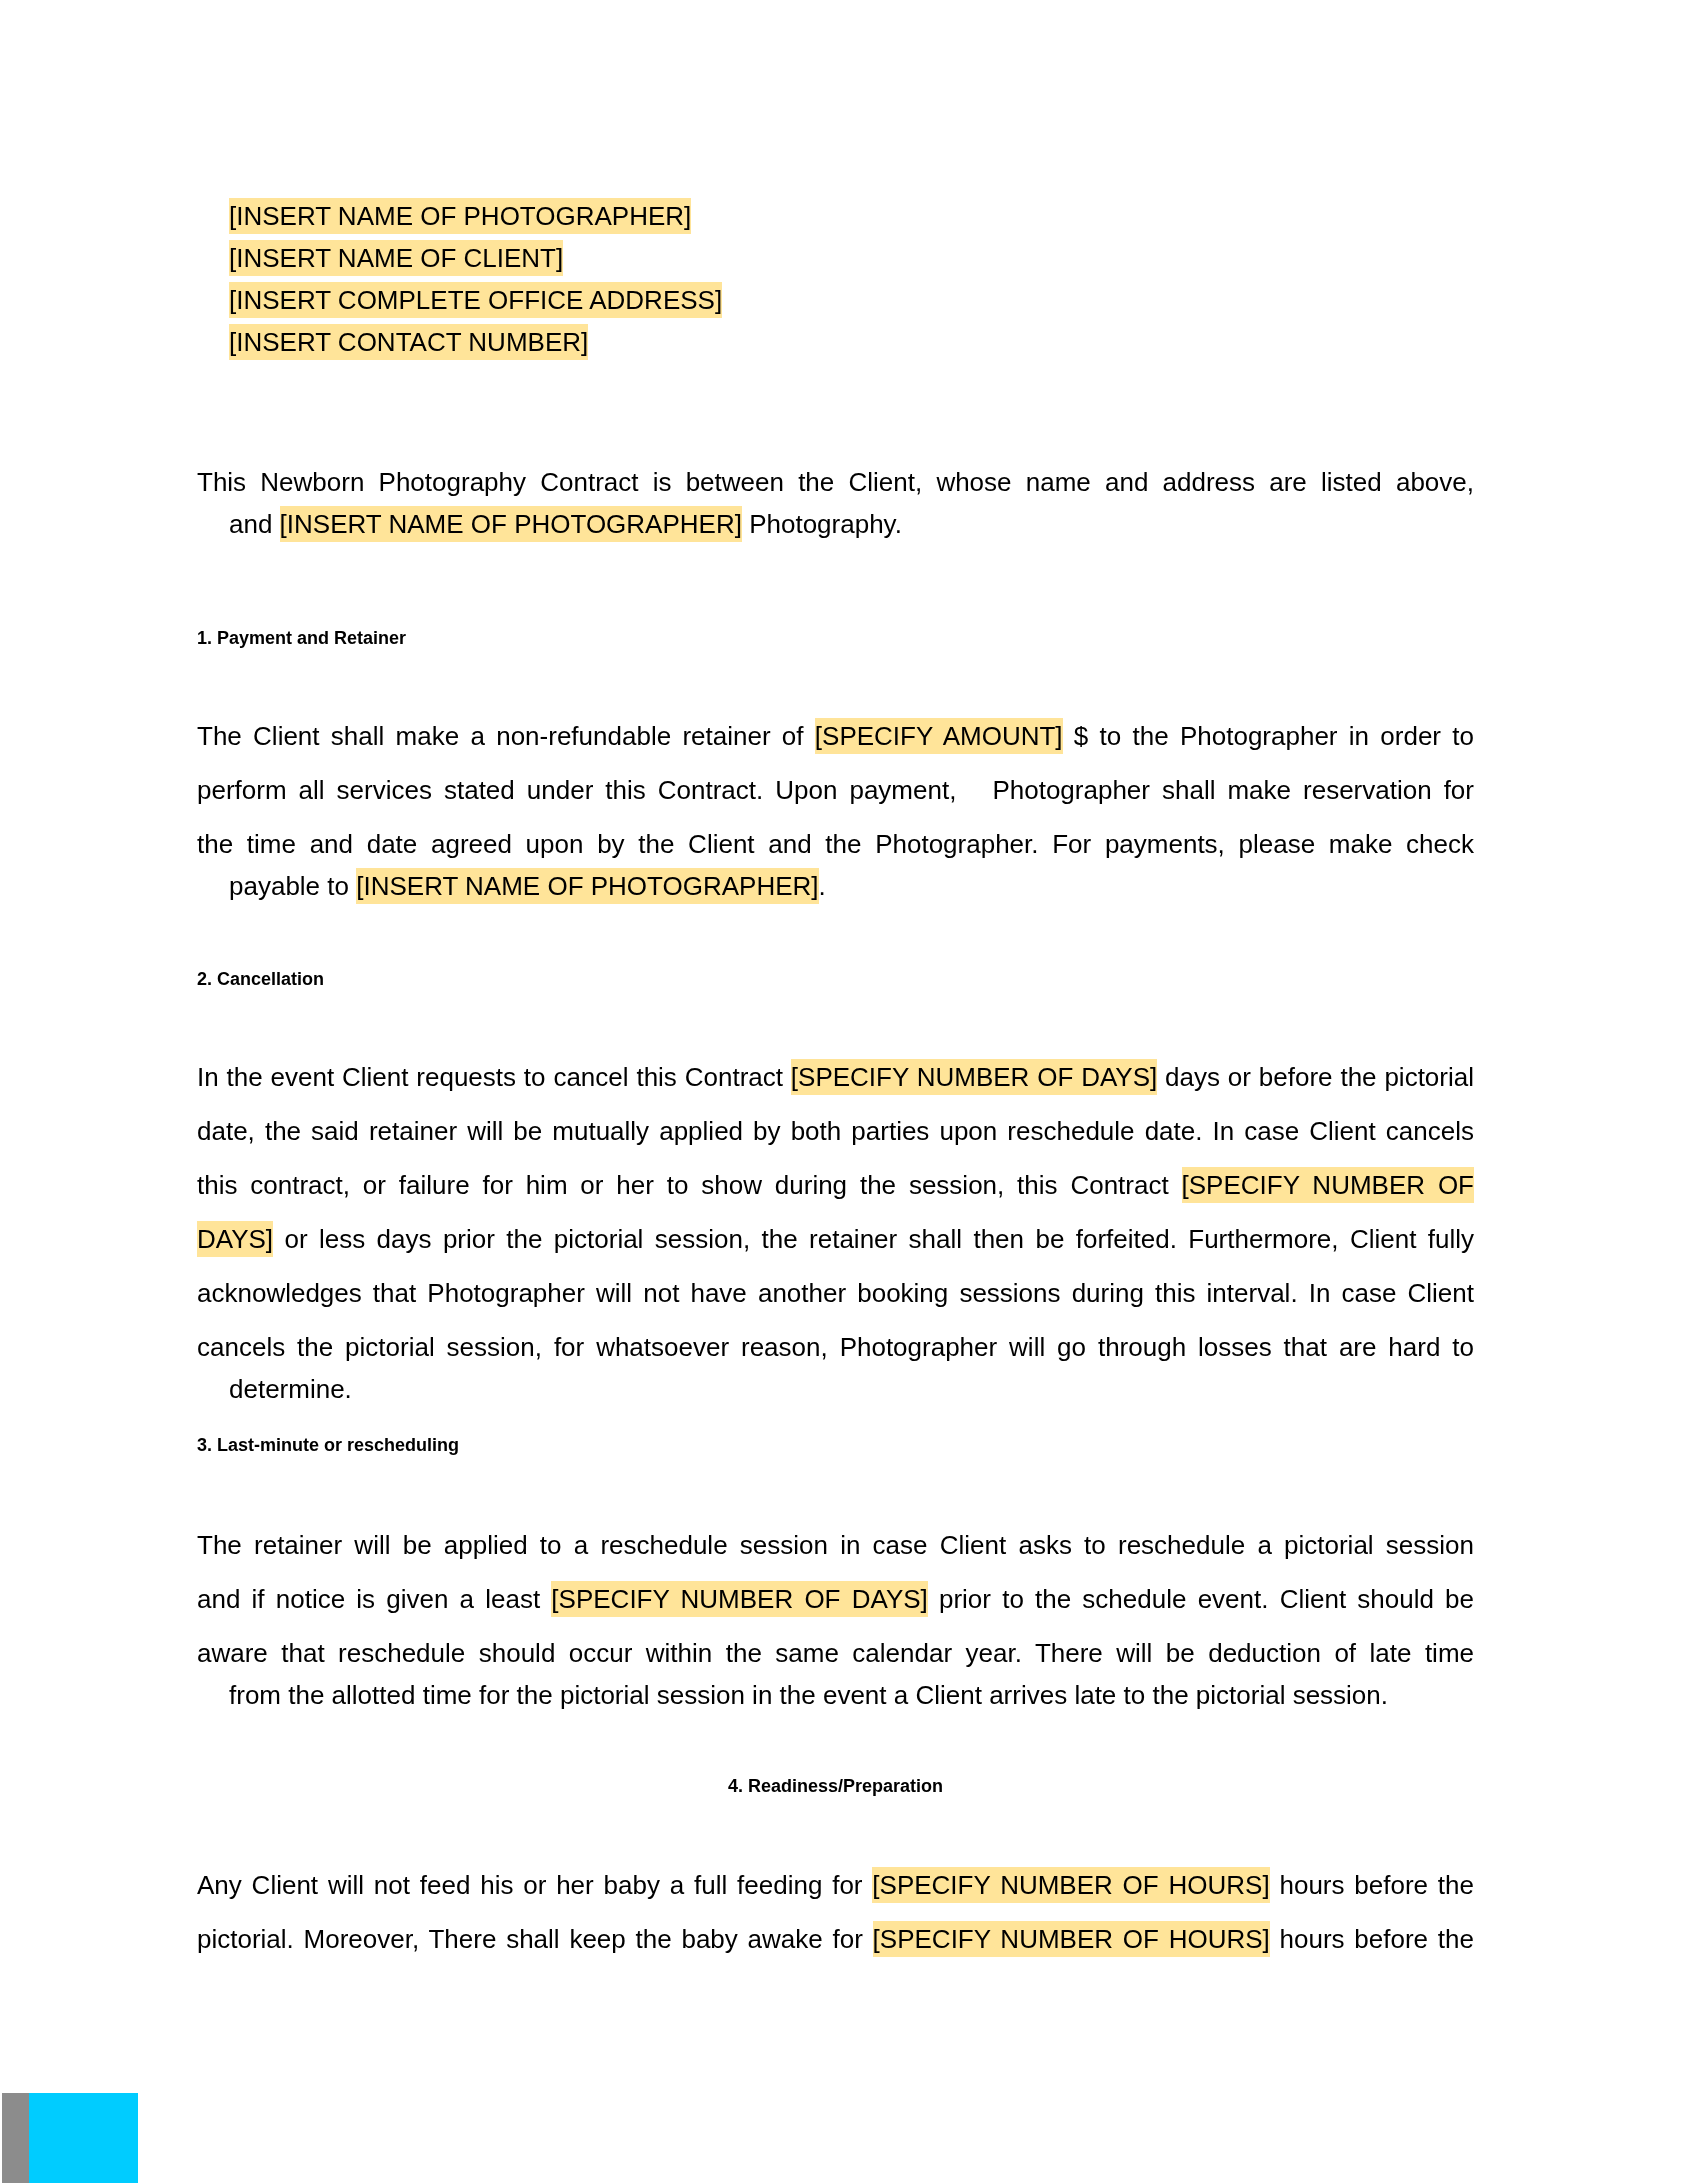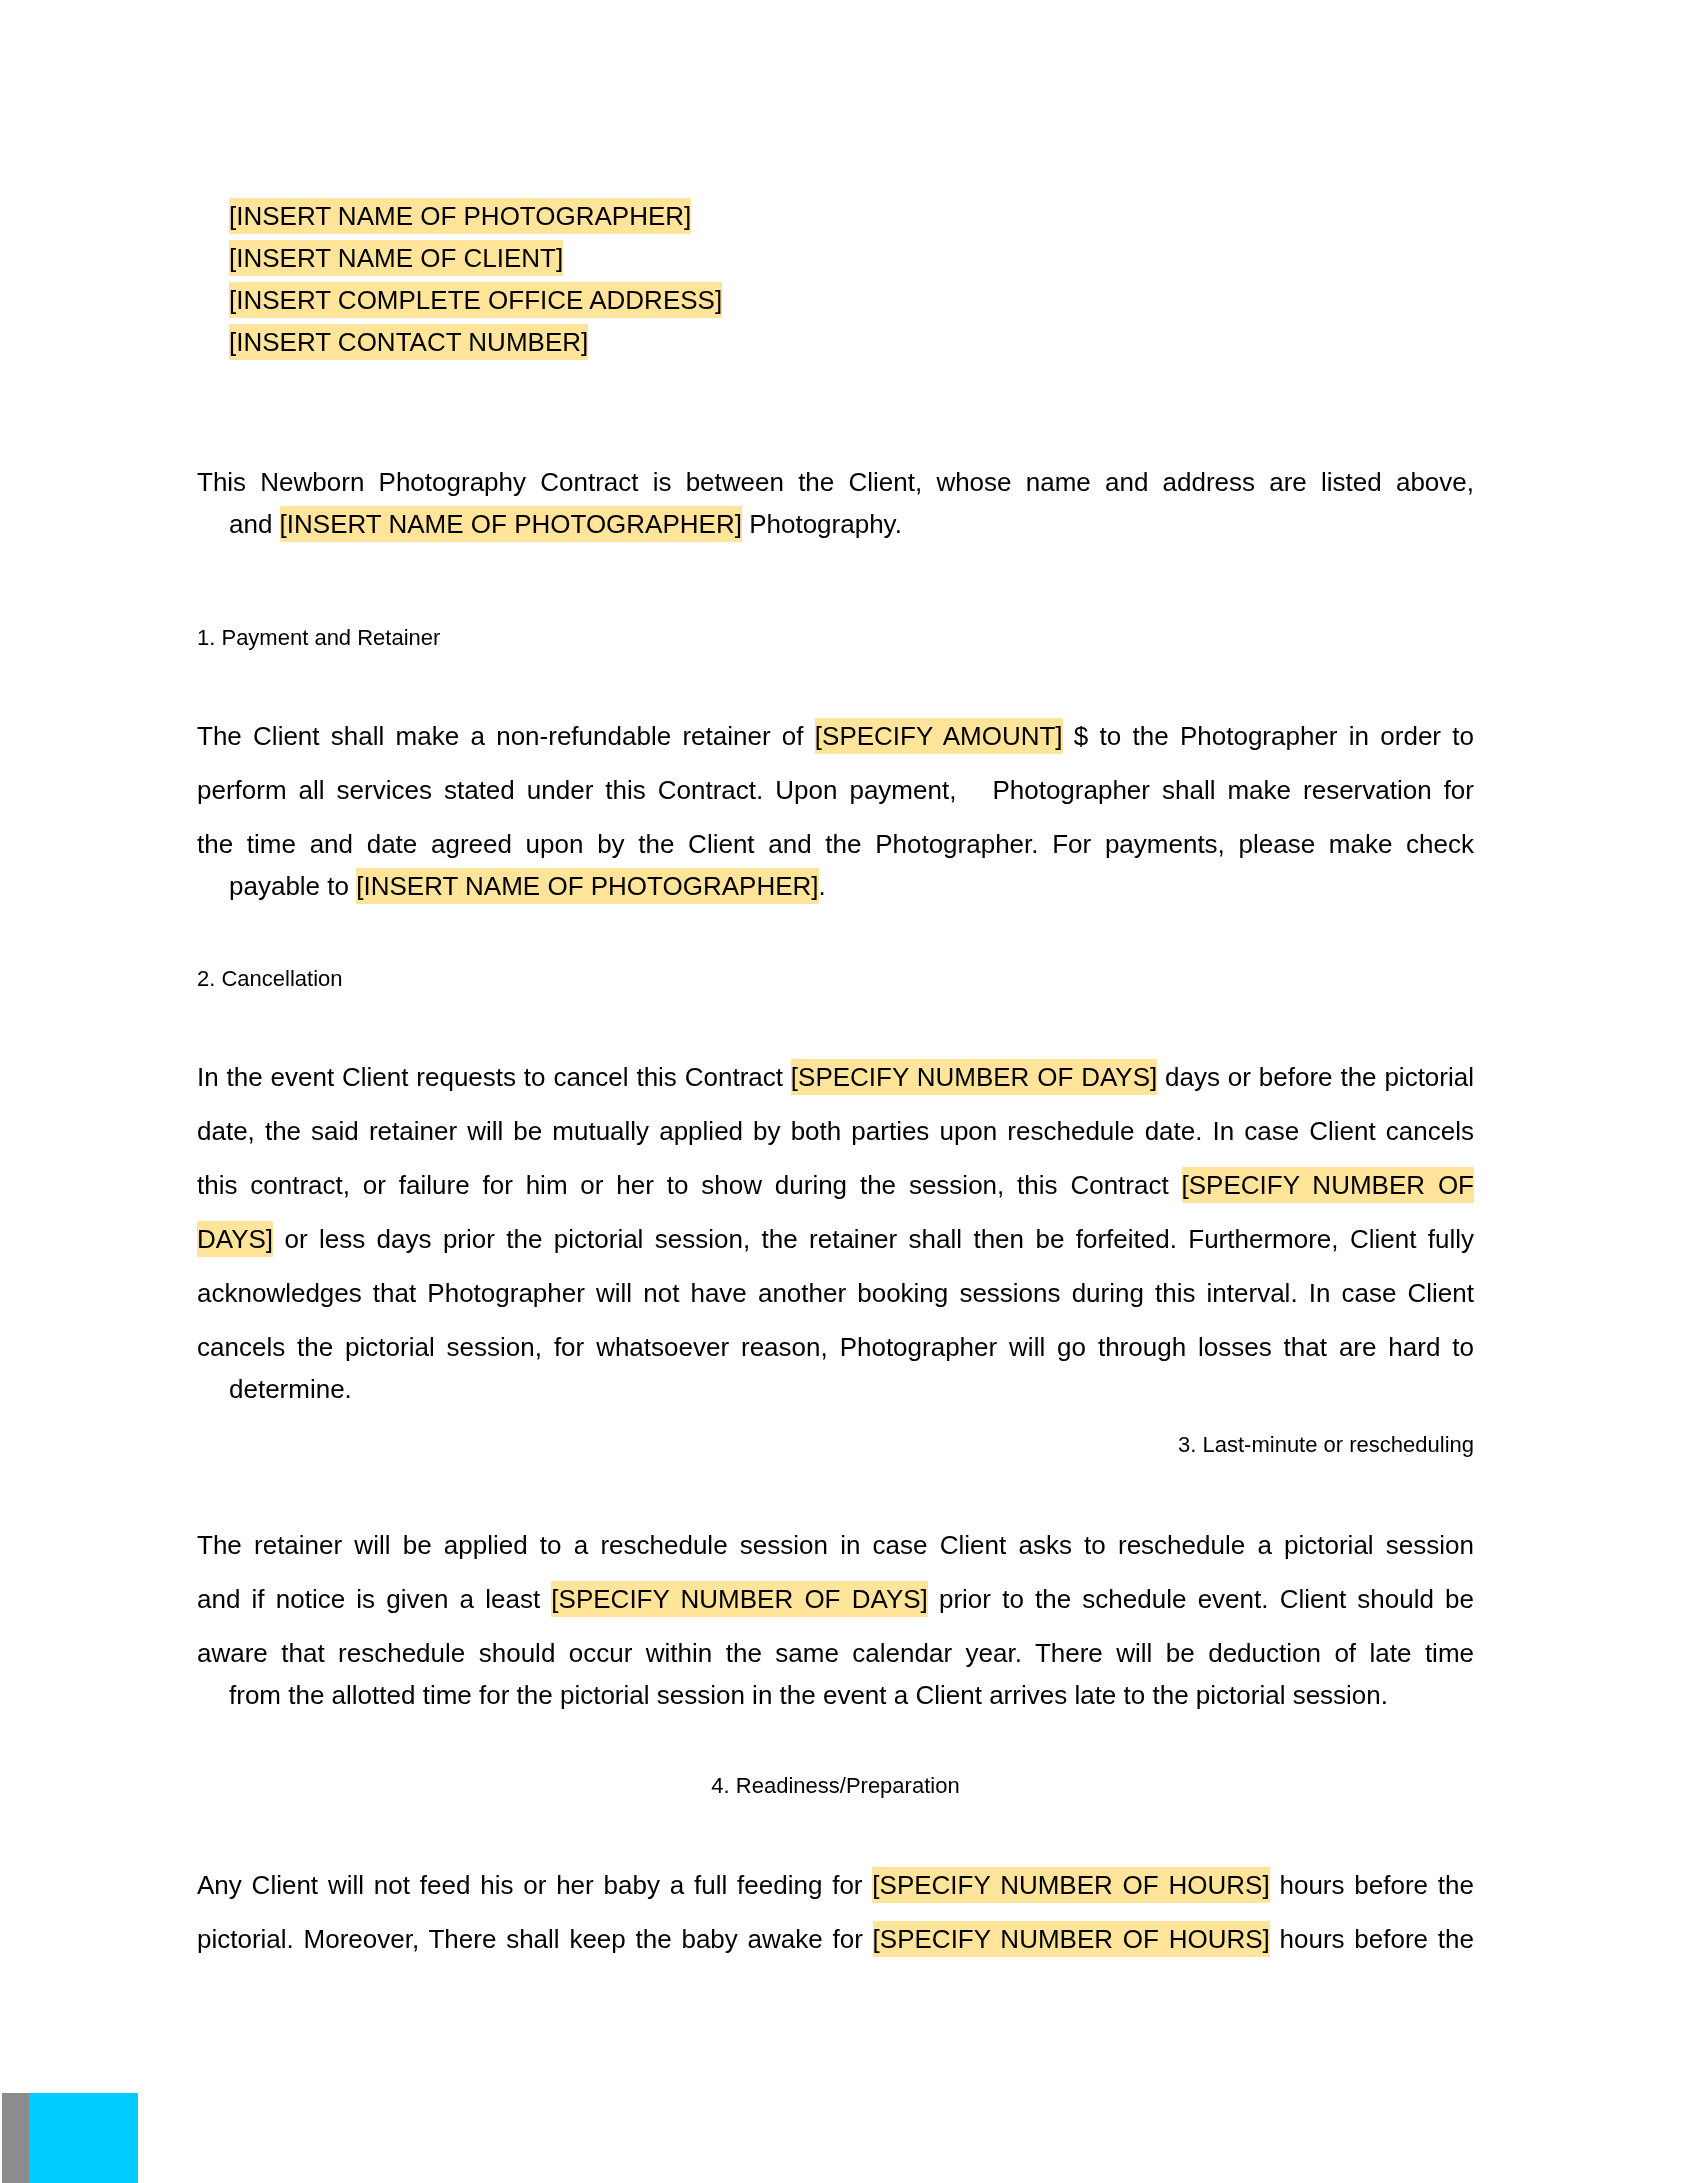--- a/index.html
+++ b/index.html
@@ -6,21 +6,21 @@
   body { width: 1687px; height: 2183px; position: relative; overflow: hidden; }
   .page {
     position: absolute; left: 197px; top: 0; width: 1277px;
     font-family: "Liberation Sans", sans-serif;
     font-size: 26px; color: #000000;
   }
   .block { position: absolute; left: 0; width: 1277px; }
   .line { height: 42px; line-height: 42px; white-space: nowrap; padding-left: 32px; }
   .jline { height: 42px; line-height: 42px; text-align: justify; text-align-last: justify; white-space: normal; margin-top: 12px; }
   .hl { background: #ffe499; padding: 2.6px 0; }
-  .heading { font-weight: normal; font-size: 22px; line-height: 42px; height: 42px; }
+  .heading { font-weight: bold; font-size: 18px; line-height: 42px; height: 42px; }
   .deco-gray { position: absolute; left: 2px; top: 2093px; width: 27px; height: 91px; background: #8c8c8c; }
   .deco-cyan { position: absolute; left: 29px; top: 2093px; width: 109px; height: 91px; background: #00ccff; }
 </style>
 </head>
 <body>
 
 <div class="page">
 
   <div class="block" style="top:195px;">
     <div class="line"><span class="hl">[INSERT NAME OF PHOTOGRAPHER]</span></div>
@@ -50,21 +50,21 @@
   <div class="block" style="top:1044px;">
     <div class="jline"><span>In the event Client requests to cancel this Contract </span><span class="hl">[SPECIFY NUMBER OF DAYS]</span><span> days or before the pictorial</span></div>
     <div class="jline"><span>date, the said retainer will be mutually applied by both parties upon reschedule date. In case Client cancels</span></div>
     <div class="jline"><span>this contract, or failure for him or her to show during the session, this Contract </span><span class="hl">[SPECIFY NUMBER OF</span></div>
     <div class="jline"><span class="hl">DAYS]</span><span> or less days prior the pictorial session, the retainer shall then be forfeited. Furthermore, Client fully</span></div>
     <div class="jline"><span>acknowledges that Photographer will not have another booking sessions during this interval. In case Client</span></div>
     <div class="jline"><span>cancels the pictorial session, for whatsoever reason, Photographer will go through losses that are hard to</span></div>
     <div class="line"><span>determine.</span></div>
   </div>
 
-  <div class="block" style="top:1424px;text-align:right;">
+  <div class="block" style="top:1424px;">
     <div class="heading">3. Last-minute or rescheduling</div>
   </div>
   <div class="block" style="top:1512px;">
     <div class="jline"><span>The retainer will be applied to a reschedule session in case Client asks to reschedule a pictorial session</span></div>
     <div class="jline"><span>and if notice is given a least </span><span class="hl">[SPECIFY NUMBER OF DAYS]</span><span> prior to the schedule event. Client should be</span></div>
     <div class="jline"><span>aware that reschedule should occur within the same calendar year. There will be deduction of late time</span></div>
     <div class="line"><span>from the allotted time for the pictorial session in the event a Client arrives late to the pictorial session.</span></div>
   </div>
 
   <div class="block" style="top:1765px;text-align:center;">

